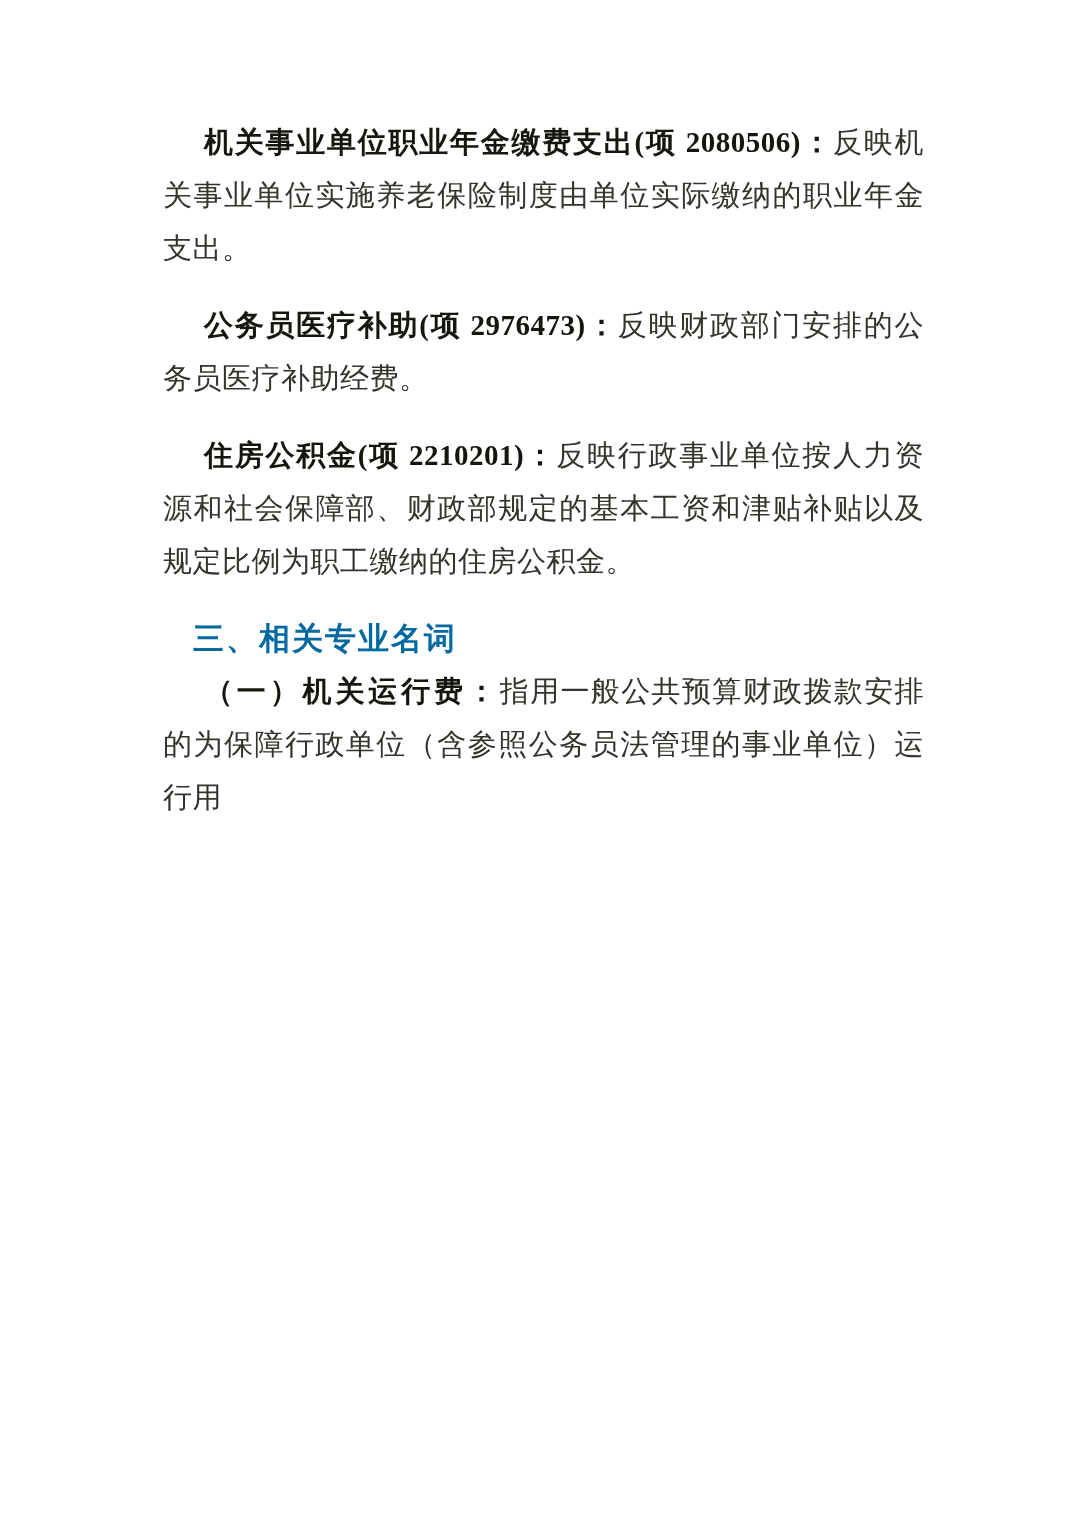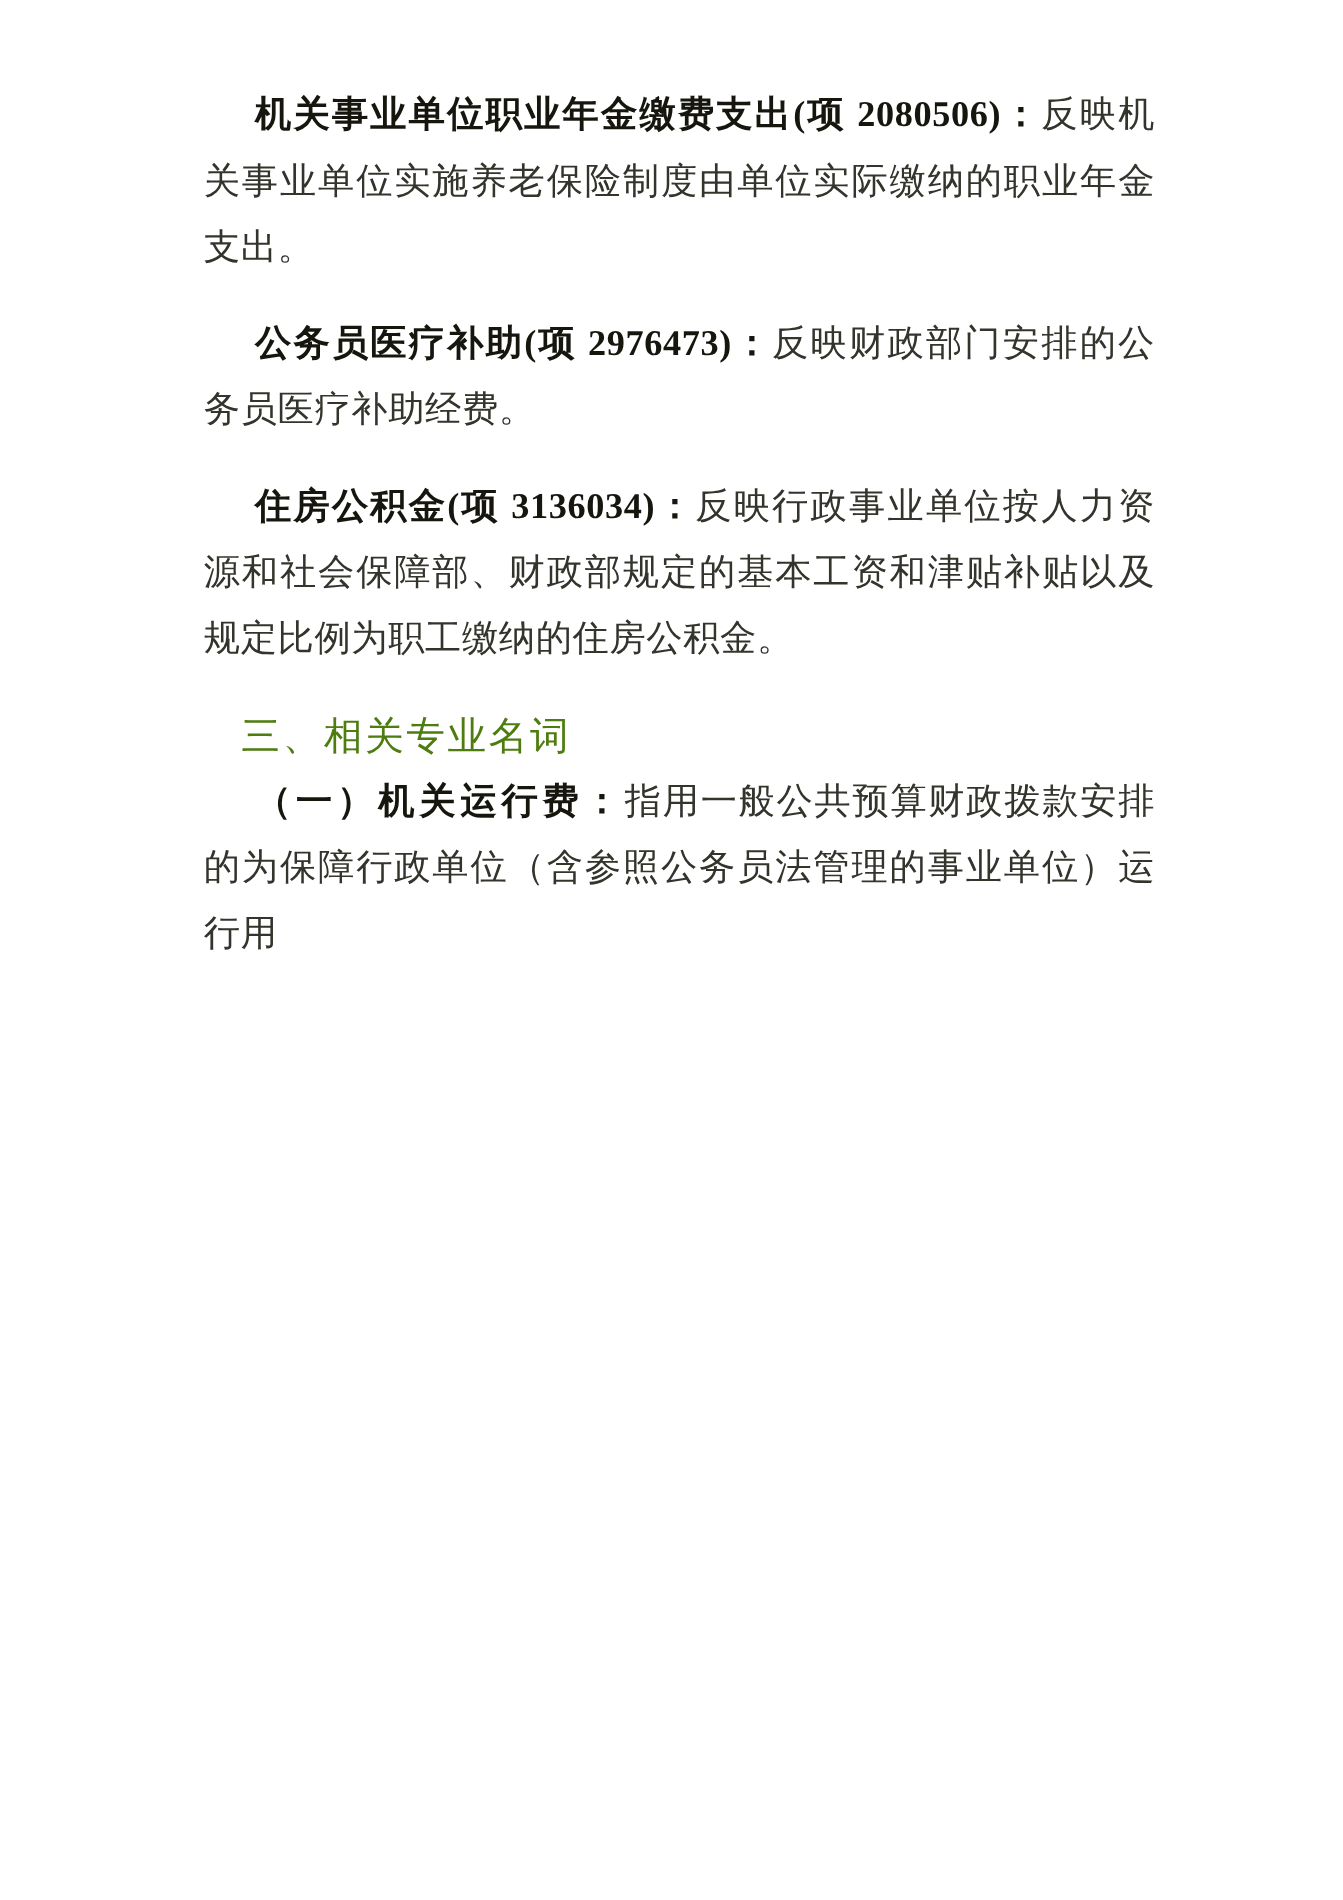--- a/index.html
+++ b/index.html
@@ -10,21 +10,21 @@
   body {
     width: 1074px;
     height: 1520px;
     overflow: hidden;
     font-family: "Liberation Serif", "DejaVu Serif", serif;
   }
   .page {
     box-sizing: border-box;
     width: 1074px;
     height: 1520px;
-    padding: 66px 150px 0 163px;
+    padding: 116px 150px 0 163px;
     background: #ffffff;
   }
   .para {
     margin: 0 0 24px 0;
     font-size: 29px;
     line-height: 53px;
     letter-spacing: 0.5px;
     text-align: justify;
     text-indent: 41px;
     color: #34342d;
@@ -35,38 +35,38 @@
   }
   .para.kai .lead {
     text-indent: 48px;
     letter-spacing: 3px;
   }
   .section-heading {
     margin: 0;
     font-family: "Liberation Sans", "DejaVu Sans", sans-serif;
     font-size: 31px;
     line-height: 53px;
-    font-weight: normal;
-    color: #4d7c0f;
+    font-weight: bold;
+    color: #0369a1;
     text-indent: 30px;
     letter-spacing: 2px;
   }
 </style>
 </head>
 <body>
 
 <div class="page">
 
   <p class="para"><span class="lead">机关事业单位职业年金缴费支出(项 2080506)：</span><span>反映机关事业单位实施养老保险制度由单位实际缴纳的职业年金支出。</span></p>
 
 
 
   <p class="para"><span class="lead">公务员医疗补助(项 2976473)：</span><span>反映财政部门安排的公务员医疗补助经费。</span></p>
 
 
 
-  <p class="para"><span class="lead">住房公积金(项 3136034)：</span><span>反映行政事业单位按人力资源和社会保障部、财政部规定的基本工资和津贴补贴以及规定比例为职工缴纳的住房公积金。</span></p>
+  <p class="para"><span class="lead">住房公积金(项 2210201)：</span><span>反映行政事业单位按人力资源和社会保障部、财政部规定的基本工资和津贴补贴以及规定比例为职工缴纳的住房公积金。</span></p>
 
   <h2 class="section-heading">三、相关专业名词</h2>
 
   <p class="para kai"><span class="lead">（一）机关运行费：</span><span>指用一般公共预算财政拨款安排的为保障行政单位（含参照公务员法管理的事业单位）运行用</span></p>
 
 </div>
 
 </body></html>

